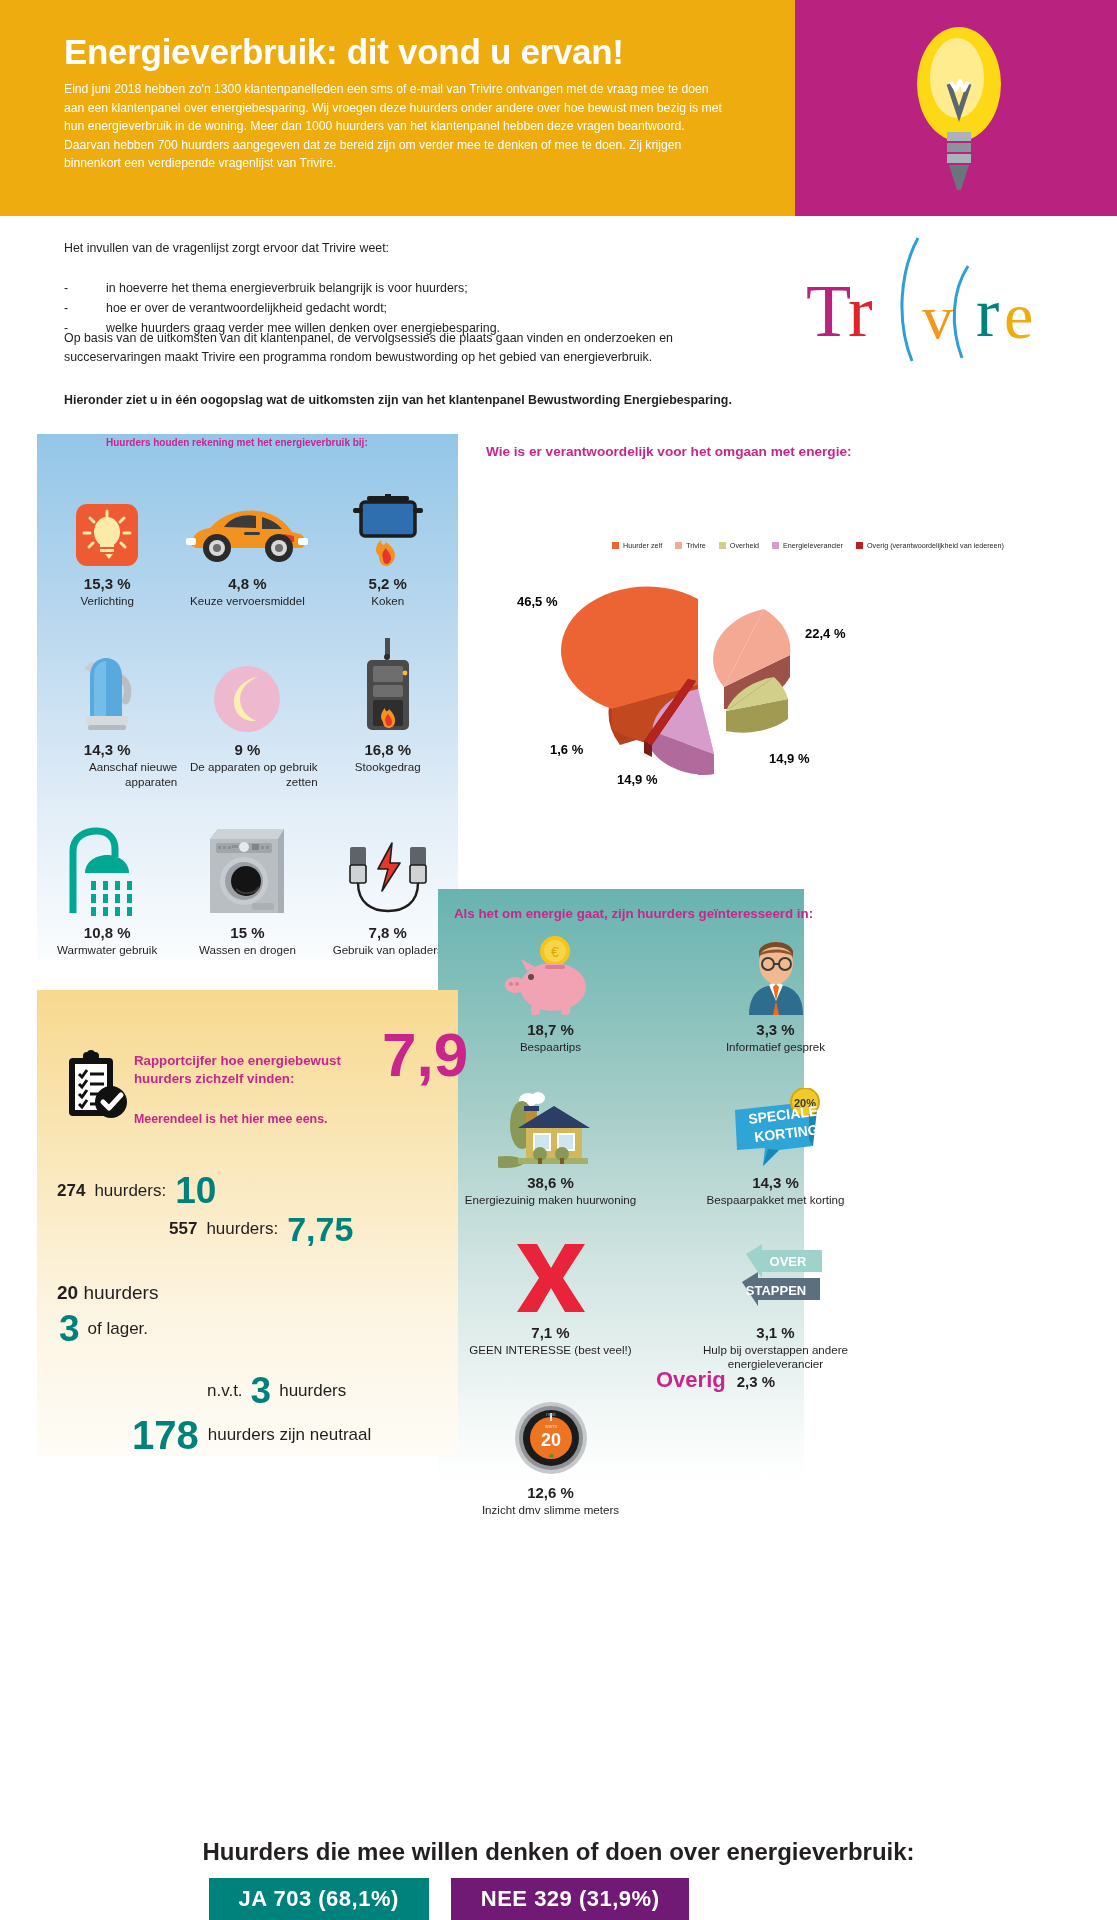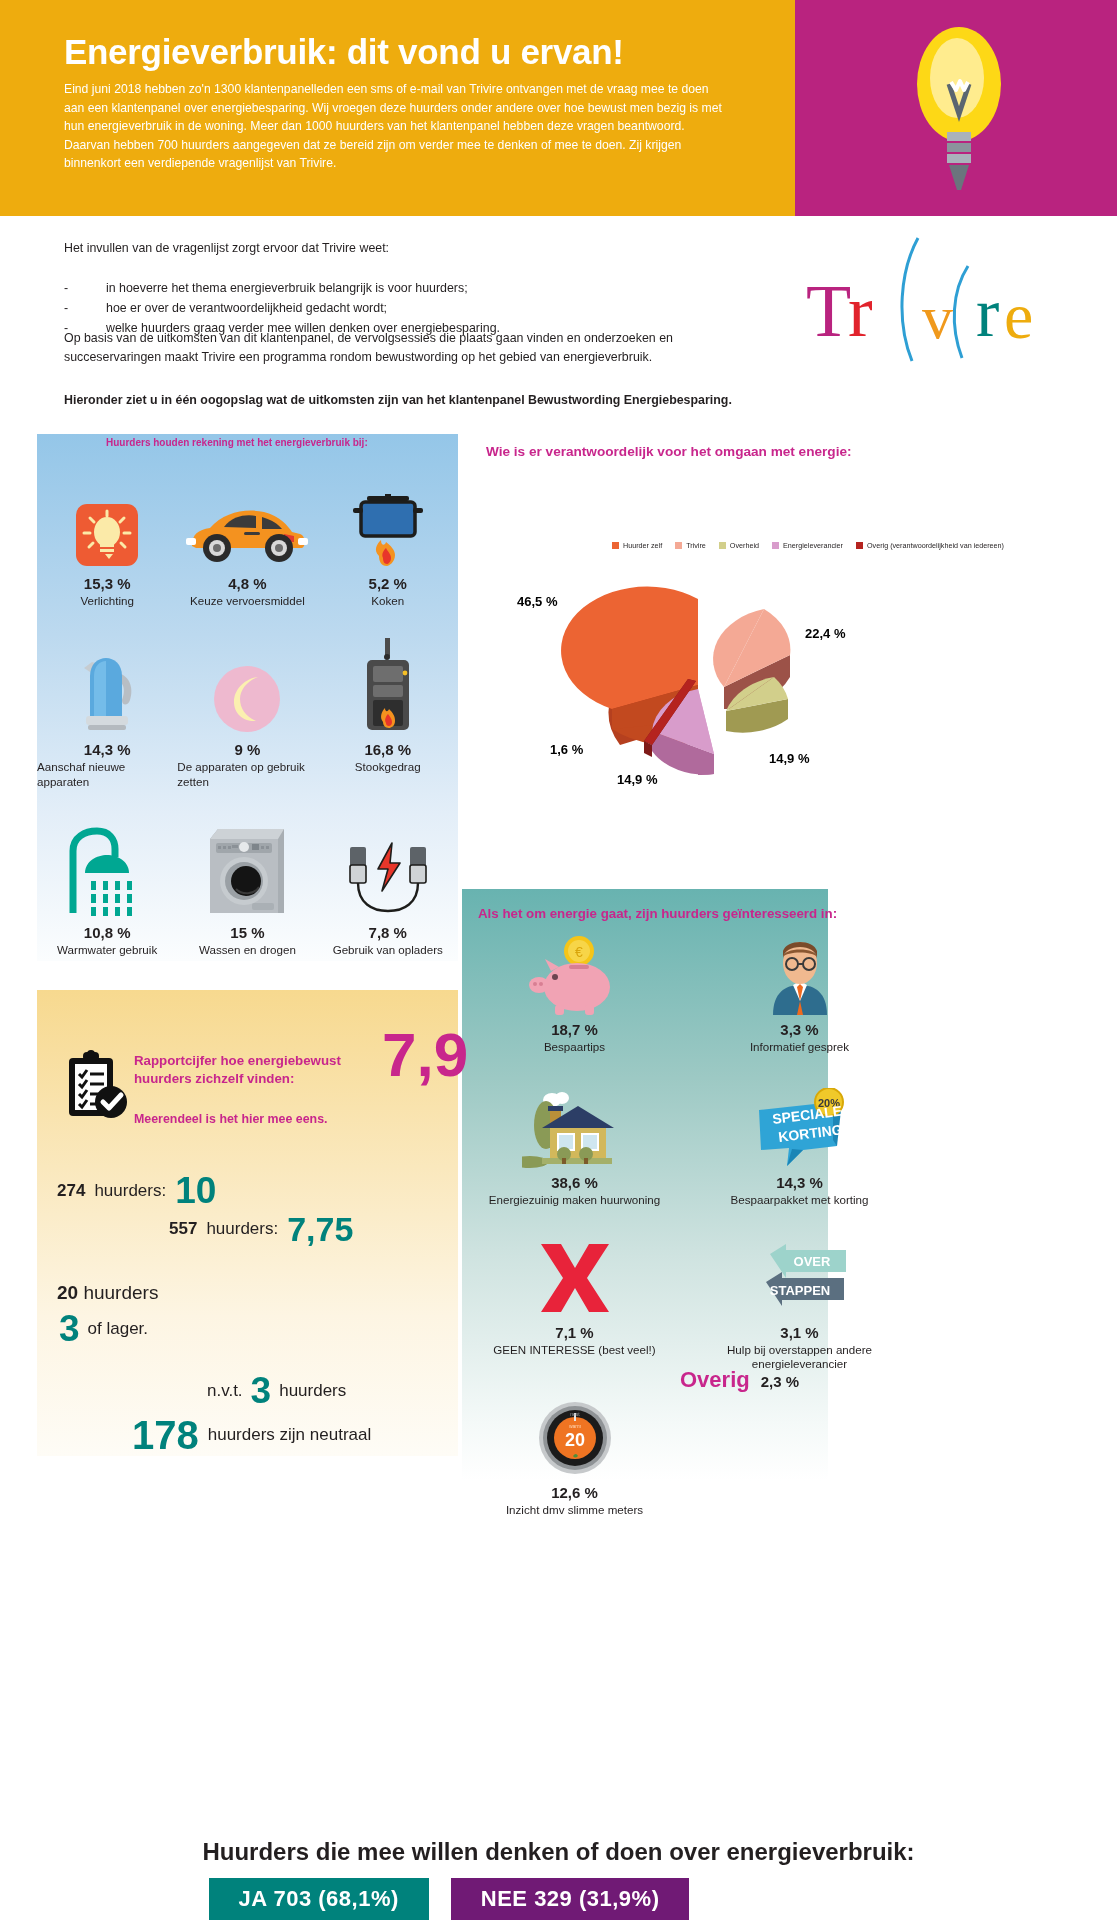--- a/index.html
+++ b/index.html
@@ -49,40 +49,40 @@
   }
   .panel-blue-title {
     position: absolute; left: 21px; top: 2px; width: 380px;
     color: #c8268c; font-weight: bold; font-size: 10px; line-height: 1.35; margin-left: 48px;
   }
   .grid3 { position: absolute; left: 0; top: 46px; width: 465px; }
   .grid-row { display: flex; width: 421px; }
   .cell { width: 140.3px; display: flex; flex-direction: column; align-items: center; }
   .cell .icon-box { height: 88px; display: flex; align-items: flex-end; justify-content: center; }
   .cell .pct { font-size: 15px; font-weight: bold; margin-top: 7px; color: #231f20; }
-  .cell .lbl { font-size: 11.6px; text-align: left; margin-top: 2px; line-height: 1.25; color: #231f20; }
+  .cell .lbl { font-size: 11.6px; text-align: right; margin-top: 2px; line-height: 1.25; color: #231f20; }
 
   
   .pie-panel { position: absolute; left: 472px; top: 434px; width: 620px; height: 450px; }
   .pie-title {
     position: absolute; left: 14px; top: 8px; width: 420px;
     color: #c8268c; font-weight: bold; font-size: 13.6px; line-height: 1.4;
   }
   .pie-legend {
     position: absolute; left: 140px; top: 107px; display: flex; gap: 13px; align-items: center;
     font-size: 7.2px; color: #231f20; white-space: nowrap;
   }
   .pie-legend .li { display: flex; align-items: center; gap: 4px; }
   .pie-legend .sw { width: 7px; height: 7px; display: inline-block; }
   .pie-svg-wrap { position: absolute; left: 30px; top: 125px; }
   .pie-lbl { position: absolute; font-size: 13px; font-weight: bold; color: #000; }
 
   
   .panel-teal {
-    position: absolute; left: 462px; top: 889px; width: 366px; height: 592px;
+    position: absolute; left: 438px; top: 889px; width: 366px; height: 592px;
     background: linear-gradient(to bottom, #68b3b0 0%, #9dc9c4 32%, #cfe3e0 62%, #f4f9f8 90%, #ffffff 100%);
   }
   .panel-teal-title {
     position: absolute; left: 16px; top: 17px; width: 420px;
     color: #c8268c; font-weight: bold; font-size: 13.3px;
   }
   .tgrid { position: absolute; left: 0; top: 42px; width: 450px; }
   .trow { display: flex; width: 450px; }
   .tcell { width: 225px; display: flex; flex-direction: column; align-items: center; }
   .tcell .icon-box { height: 84px; display: flex; align-items: flex-end; justify-content: center; }

